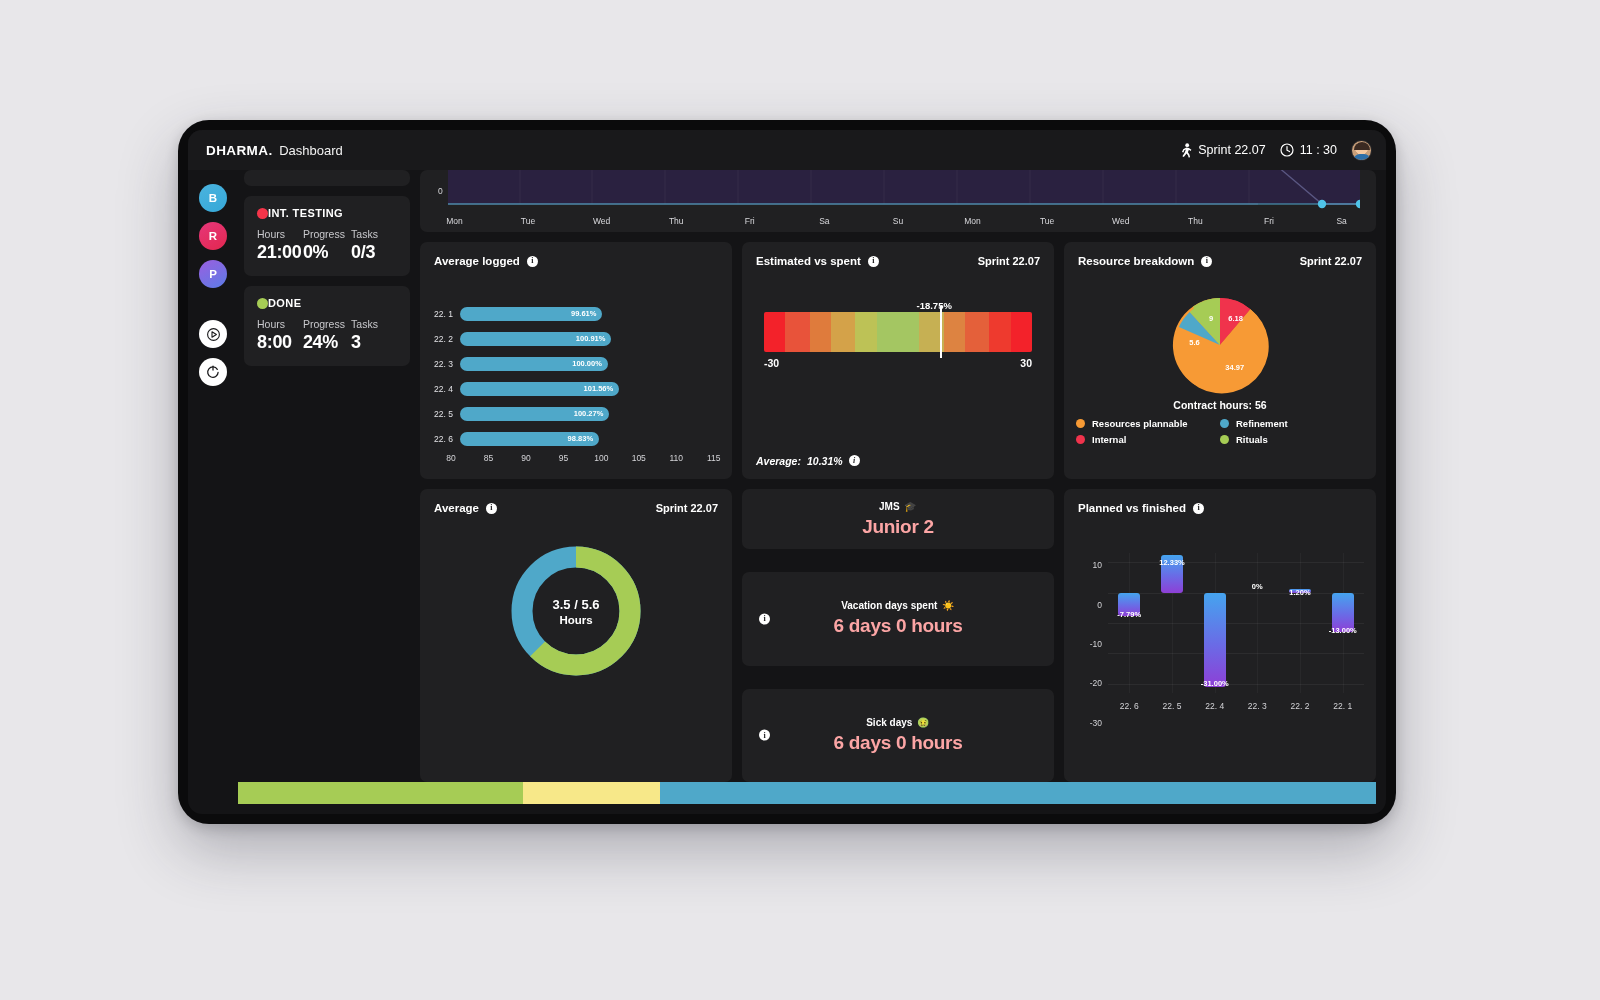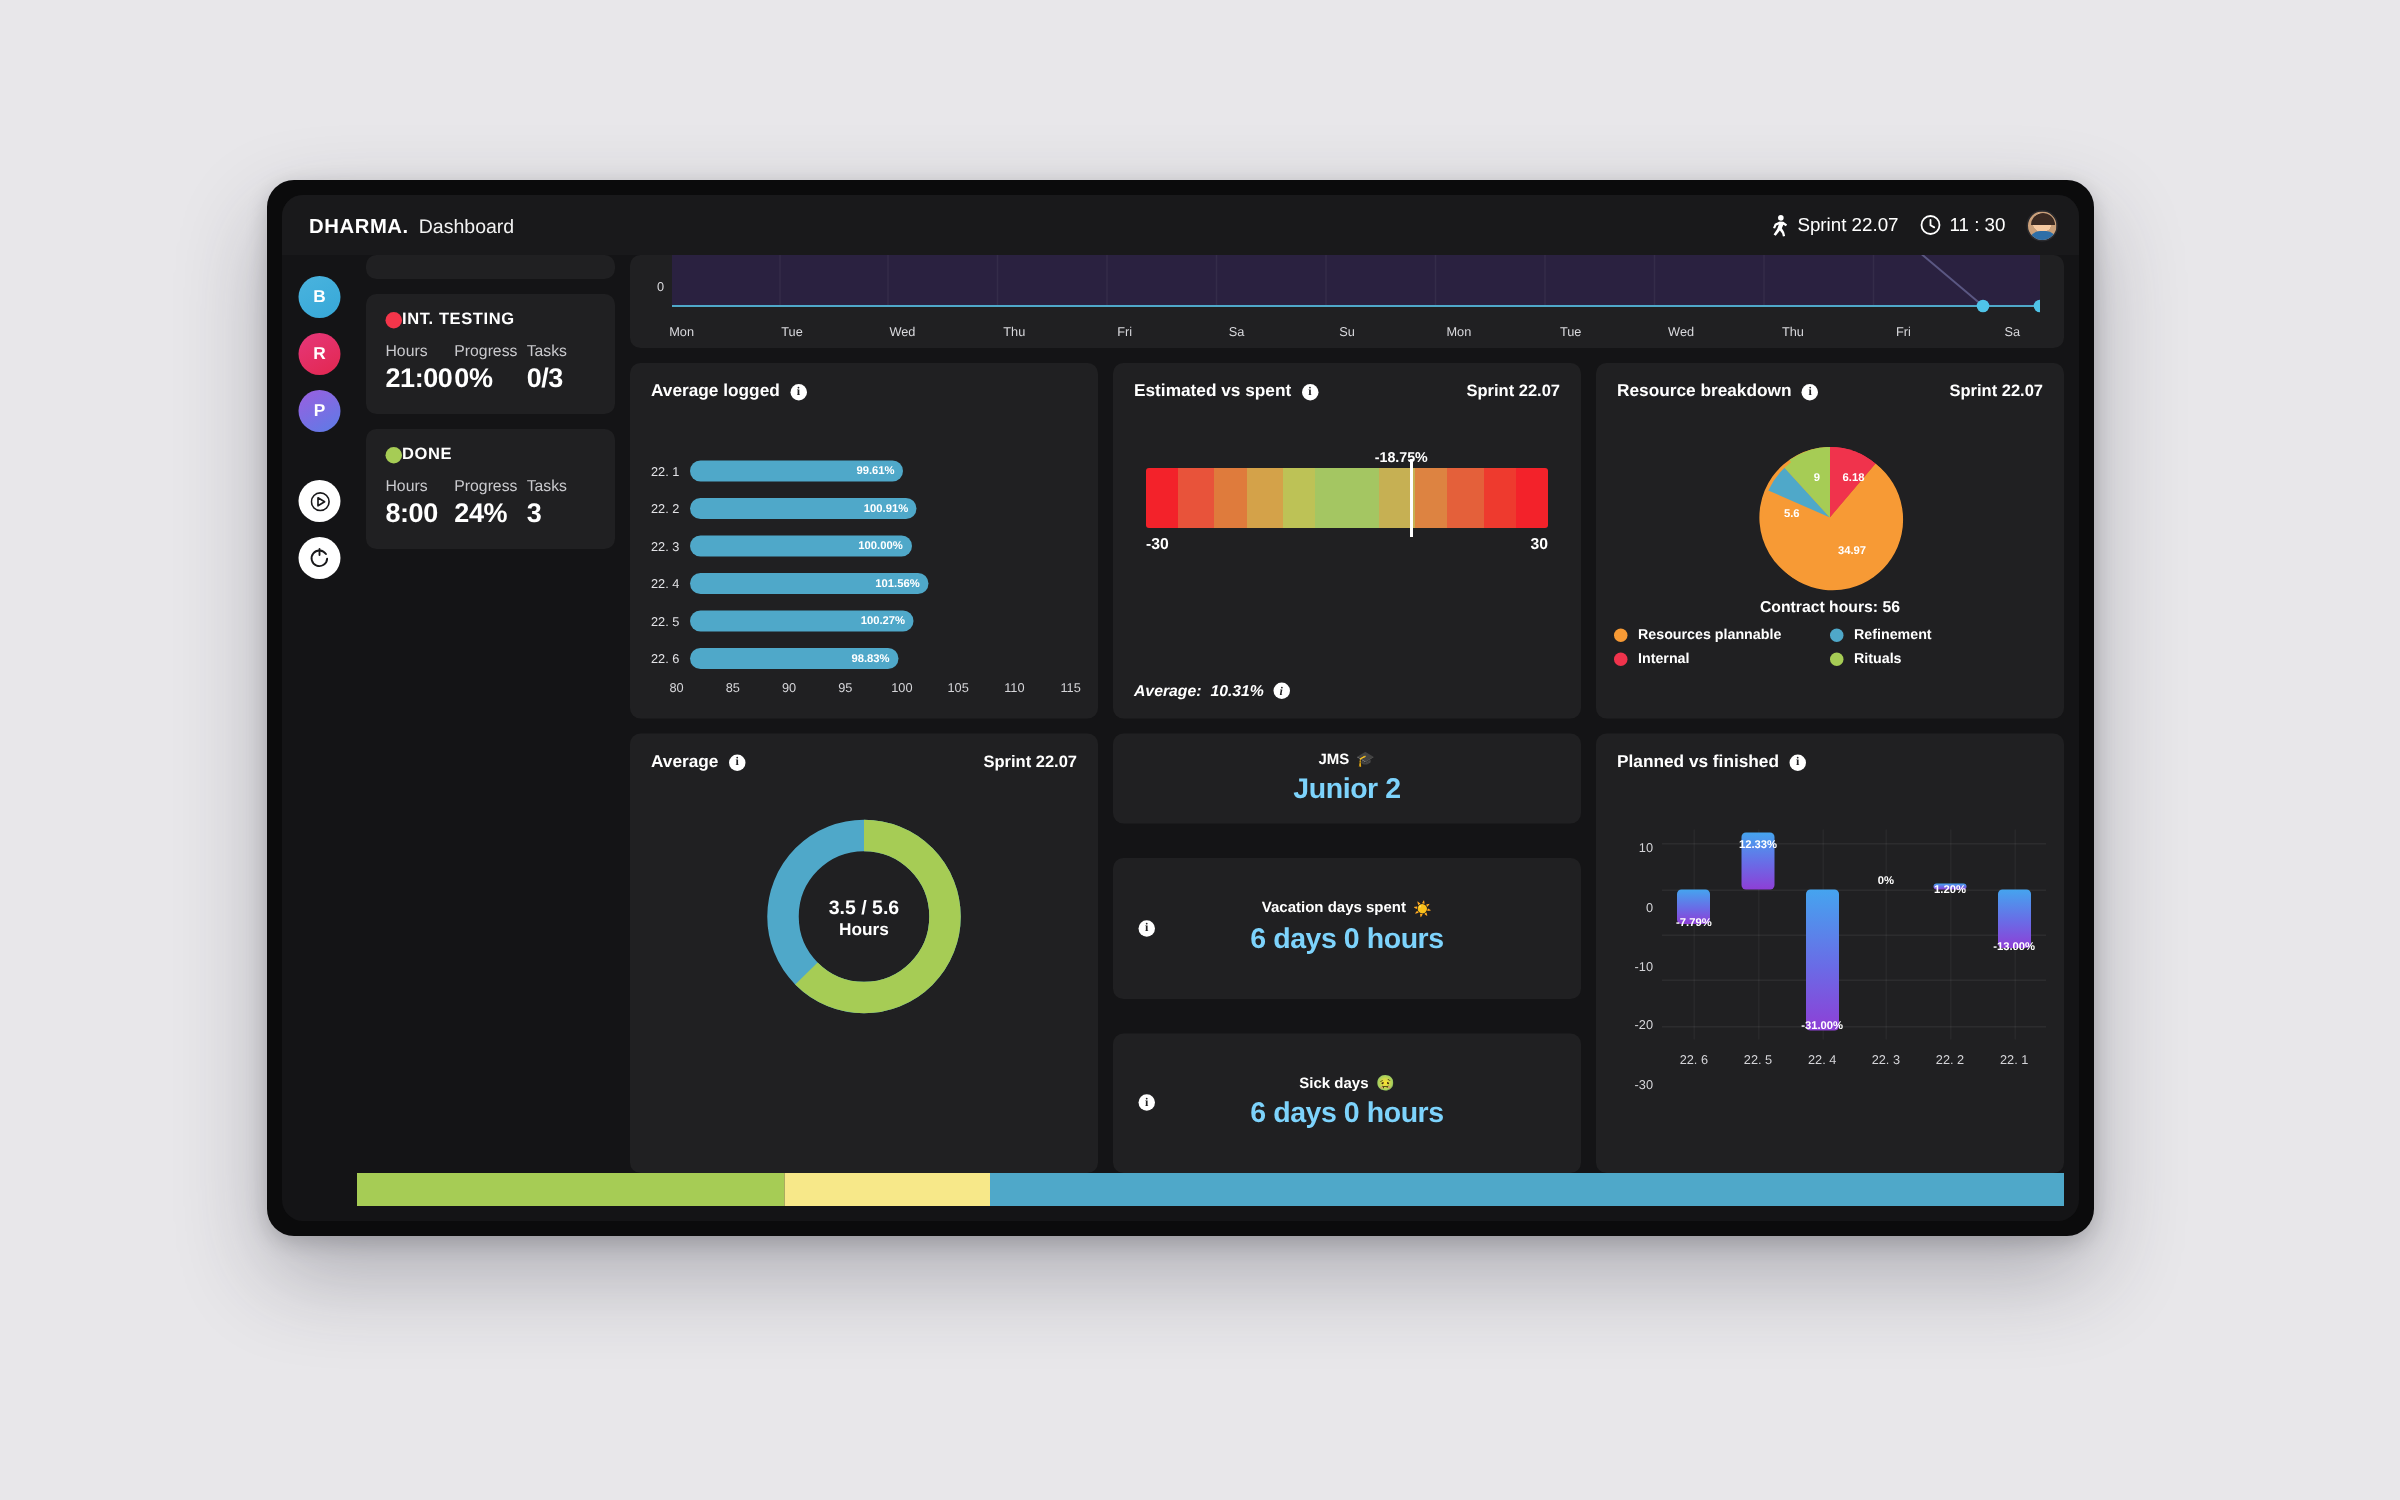--- a/index.html
+++ b/index.html
@@ -9,21 +9,21 @@
     font-family: "Liberation Sans", sans-serif;
     overflow: hidden;
   }
 
   
   #device {
     position: absolute;
     left: 178px; top: 120px;
     width: 1218px; height: 704px;
     background: #0b0b0c;
-    border-radius: 18px;
+    border-radius: 31px;
     box-shadow: 0 26px 60px rgba(40,40,55,.30), 0 4px 14px rgba(0,0,0,.18);
     padding: 10px;
   }
   #screen {
     position: relative;
     width: 100%; height: 100%;
     background: #141416;
     border-radius: 14px;
     overflow: hidden;
     display: flex; flex-direction: column;
@@ -213,21 +213,21 @@
   .refined-legend { padding: 8px 0 0 14px; align-self: stretch; }
   .refined-legend .legend-item { width: 100%; margin-bottom: 4px; }
 
   
   .mid-card {
     background:#202022; border-radius:7px;
     display:flex; flex-direction:column; align-items:center; justify-content:center;
     position: relative;
   }
   .mid-sub { color:#fff; font-size: 10px; font-weight: bold; display:flex; align-items:center; gap:5px; }
-  .mid-big { color:#7dd3fc; font-size: 19px; font-weight: bold; margin-top: 4px; letter-spacing:-.3px; }
+  .mid-big { color:#fca5a5; font-size: 19px; font-weight: bold; margin-top: 4px; letter-spacing:-.3px; }
   .mid-info { position:absolute; left: 17px; top: 50%; transform: translateY(-50%); }
 
   
   .pvf-body { position:relative; padding: 8px 12px 0 12px; height: 182px; }
   .pvf-plot { position:absolute; left: 44px; right: 12px; top: 16px; bottom: 26px; }
   .pvf-yl { position:absolute; left: 12px; color:#d4d4d8; font-size: 8.5px; transform: translateY(-50%); width: 26px; text-align:right; }
   .pvf-gridline { position:absolute; left:0; right:0; height:1px; background: rgba(255,255,255,.055); }
   .pvf-vline { position:absolute; top:0; bottom:0; width:1px; background: rgba(255,255,255,.04); }
   .pvf-bar {
     position:absolute; width: 22px;

